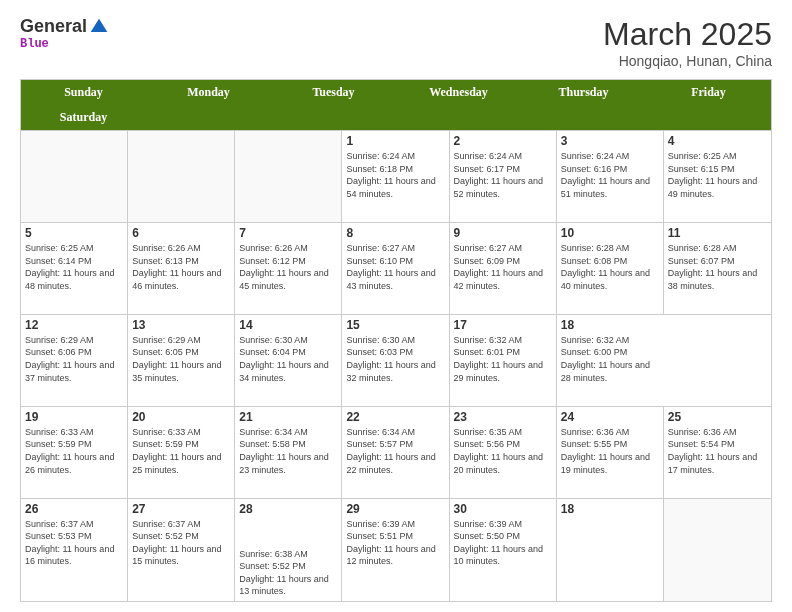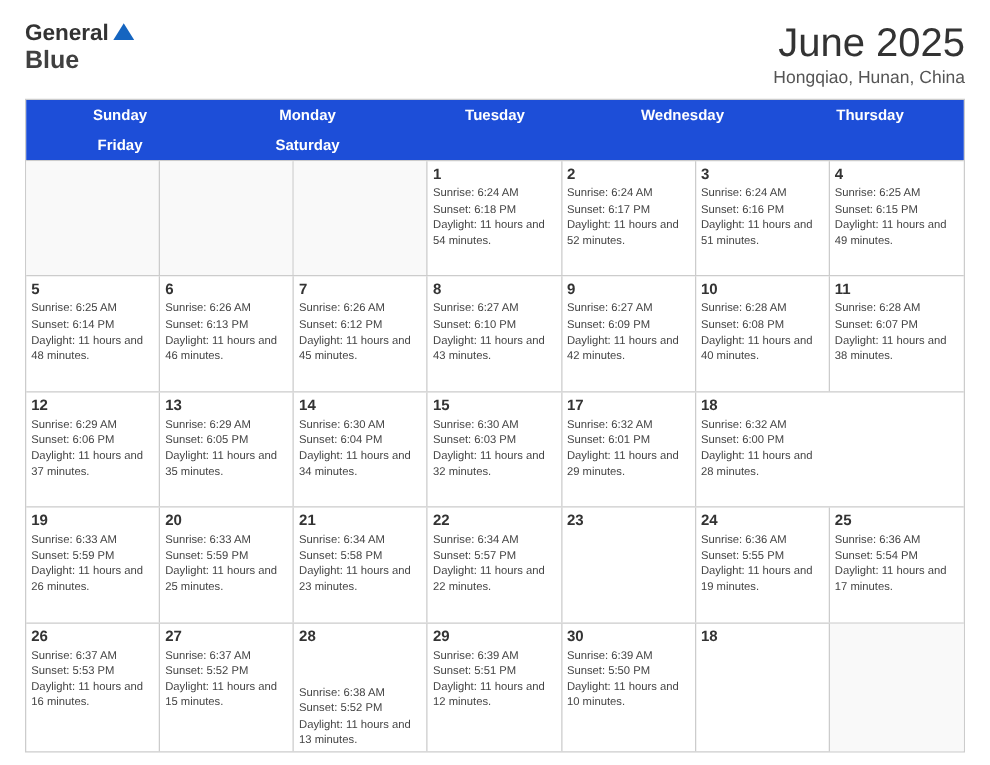--- a/index.html
+++ b/index.html
@@ -32,23 +32,24 @@
       display: flex;
       align-items: center;
       gap: 0;
     }
     .logo-general {
       font-size: 18px;
       font-weight: bold;
       color: #333;
     }
     .logo-blue {
-      font-size: 20px;
+      font-size: 12px;
       font-weight: bold;
-      color: #404040;
+      color: #a21caf;
+      font-family: Liberation Mono, monospace;
     }
     .logo-icon {
       width: 20px;
       height: 20px;
       margin-left: 2px;
     }
     .title-area {
       text-align: right;
     }
     .month-title {
@@ -61,22 +62,23 @@
       color: #555;
     }
     .calendar {
       flex: 1;
       display: flex;
       flex-direction: column;
       border: 1px solid #ccc;
     }
     .cal-header {
       display: grid;
-      grid-template-columns: repeat(5, 1fr);
-      background: #1d4ed8;
+      grid-template-columns: repeat(6, 1fr);
+      background: #4d7c0f;
+      font-family: Liberation Serif, serif;
     }
     .cal-header-cell {
       color: #fff;
       font-size: 12px;
       font-weight: bold;
       text-align: center;
       padding: 5px 2px;
     }
     .cal-body {
       flex: 1;
@@ -123,21 +125,21 @@
     <div class="logo">
       <div class="logo-text">
         <span class="logo-general">General</span>
         <svg class="logo-icon" viewBox="0 0 24 24" xmlns="http://www.w3.org/2000/svg">
           <polygon points="12,2 22,18 2,18" fill="#1565c0"></polygon>
         </svg>
       </div>
       <span class="logo-blue">Blue</span>
     </div>
     <div class="title-area">
-      <div class="month-title">June 2025</div>
+      <div class="month-title">March 2025</div>
       <div class="subtitle">Hongqiao, Hunan, China</div>
     </div>
   </div>
 
   <div class="calendar">
     <div class="cal-header">
     <div class="cal-header-cell">Sunday</div>
         <div class="cal-header-cell">Monday</div>
         <div class="cal-header-cell">Tuesday</div>
         <div class="cal-header-cell">Wednesday</div>
@@ -277,20 +279,23 @@
 Daylight: 11 hours and 23 minutes.</div>
           </div>
           <div class="cal-cell">
             <div class="day-num">22</div>
             <div class="day-info" style="white-space: pre-line;">Sunrise: 6:34 AM
 Sunset: 5:57 PM
 Daylight: 11 hours and 22 minutes.</div>
           </div>
           <div class="cal-cell">
             <div class="day-num">23</div>
+            <div class="day-info" style="white-space: pre-line;">Sunrise: 6:35 AM
+Sunset: 5:56 PM
+Daylight: 11 hours and 20 minutes.</div>
           </div>
           <div class="cal-cell">
             <div class="day-num">24</div>
             <div class="day-info" style="white-space: pre-line;">Sunrise: 6:36 AM
 Sunset: 5:55 PM
 Daylight: 11 hours and 19 minutes.</div>
           </div>
           <div class="cal-cell">
             <div class="day-num">25</div>
             <div class="day-info" style="white-space: pre-line;">Sunrise: 6:36 AM

